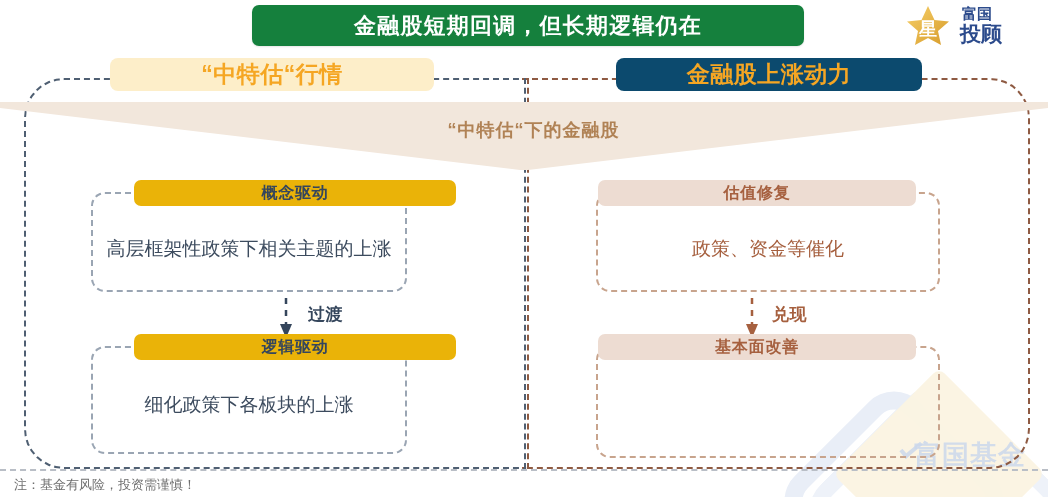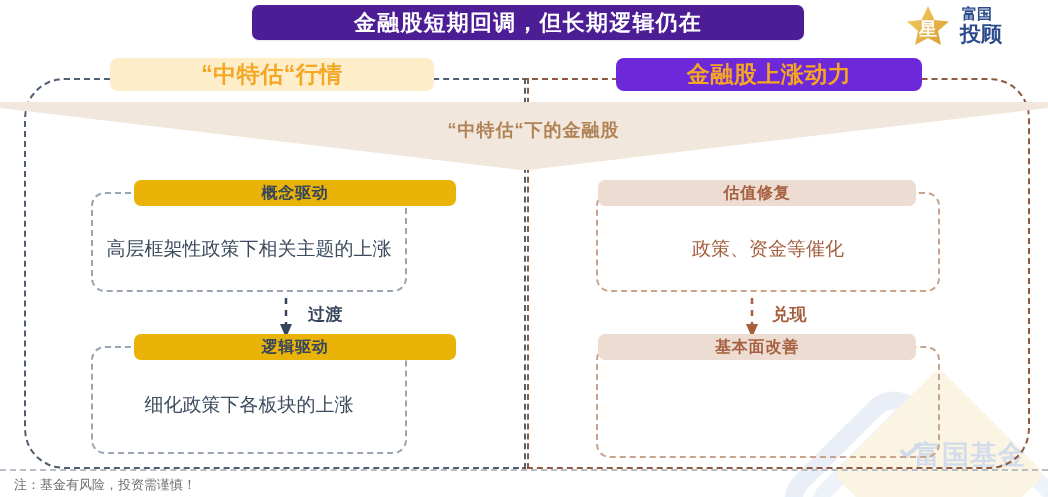--- a/index.html
+++ b/index.html
@@ -65,22 +65,22 @@
     border-left: 4px solid #ccd8ec;
     border-bottom: 4px solid #ccd8ec;
     transform: rotate(-40deg);
     opacity: .85;
   }
 
   
   .title-bar {
     position: absolute;
     left: 252px; top: 5px;
-    width: 552px; height: 35px;
-    background: #4c1d95;
+    width: 552px; height: 41px;
+    background: #15803d;
     border-radius: 7px;
     display: flex; align-items: center; justify-content: center;
     box-shadow: 0 1px 2px rgba(0,0,0,.10);
   }
   .title-bar span {
     color: #ffffff;
     font-size: 22px;
     font-weight: 700;
     letter-spacing: 1.2px;
   }
@@ -134,21 +134,21 @@
     background: #fdeec9;
     display: flex; align-items: center; justify-content: center;
   }
   .col-head span {
     color: #f5a623;
     font-size: 23px;
     font-weight: 700;
     letter-spacing: .5px;
   }
   .col-head-left  { left: 110px; top: 58px; width: 324px; }
-  .col-head-right { left: 616px; top: 58px; width: 306px; background: #6d28d9; }
+  .col-head-right { left: 616px; top: 58px; width: 306px; background: #0c4a6e; }
 
   
   .funnel {
     position: absolute;
     left: 0; top: 100px;
     width: 1048px; height: 72px;
   }
   .funnel-label {
     position: absolute;
     left: 0; top: 118px;

